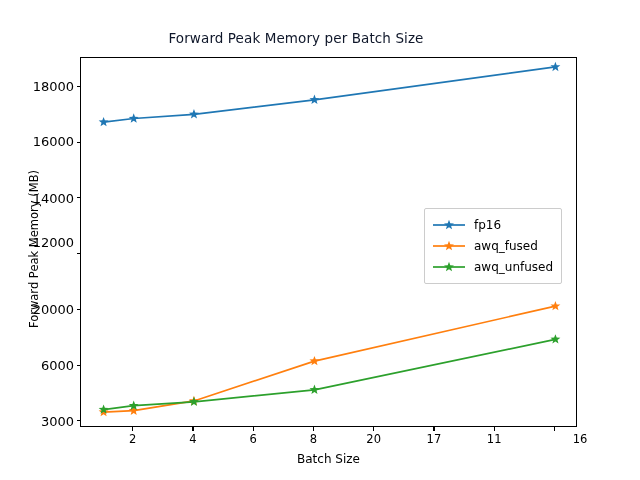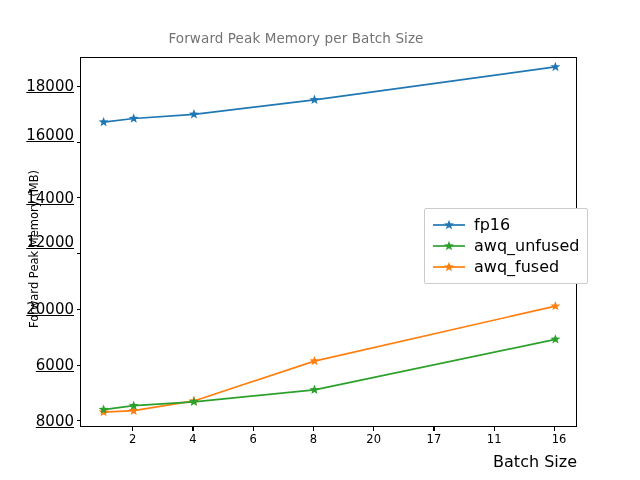--- a/index.html
+++ b/index.html
@@ -15,21 +15,21 @@
     font-family: "DejaVu Sans", sans-serif;
     overflow: hidden;
   }
   #chart-title {
     position: absolute;
     left: 0;
     top: 30px;
     width: 592px;
     text-align: center;
     font-size: 13.5px;
-    color: #737373;
+    color: #0f172a;
     letter-spacing: 0.1px;
   }
   
   #plot-area {
     position: absolute;
     left: 80px;
     top: 57px;
     width: 497px;
     height: 370px;
     border: 1.1px solid #000000;
@@ -42,24 +42,23 @@
     top: 0;
     width: 497px;
     height: 370px;
     display: block;
   }
   .tick-label-y {
     position: absolute;
     right: 0;
     width: 62px;
     text-align: right;
-    font-size: 15px;
+    font-size: 13px;
     color: #000000;
     transform: translateY(-50%);
-    text-decoration: underline;
   }
   .tick-label-x {
     position: absolute;
     top: 0;
     width: 60px;
     margin-left: -30px;
     text-align: center;
     font-size: 11.5px;
     color: #000000;
   }
@@ -82,22 +81,22 @@
   }
   #ytick-labels { left: 8px; top: 57px; width: 66px; height: 370px; }
   #ytick-marks  { left: 74px; top: 57px; width: 6px;  height: 370px; }
   #xtick-labels { left: 80px; top: 432px; width: 497px; height: 20px; }
   #xtick-marks  { left: 80px; top: 427px; width: 497px; height: 6px; }
   #xaxis-label {
     position: absolute;
     left: 80px;
     top: 452px;
     width: 497px;
-    text-align: right;
-    font-size: 16px;
+    text-align: center;
+    font-size: 12px;
     color: #000000;
   }
   #yaxis-label {
     position: absolute;
     left: -86px;
     top: 242px;
     width: 240px;
     text-align: center;
     font-size: 11.5px;
     color: #000000;
@@ -121,41 +120,41 @@
   }
   .legend-swatch {
     width: 34px;
     height: 14px;
     position: relative;
     margin-right: 8px;
     flex: 0 0 34px;
   }
   .legend-swatch svg { display: block; }
   .legend-text {
-    font-size: 16px;
+    font-size: 12px;
     color: #000000;
     white-space: nowrap;
   }
 </style>
 </head>
 <body>
 
 <div id="figure">
 
   <div id="chart-title">Forward Peak Memory per Batch Size</div>
 
   <div id="yaxis-label">Forward Peak Memory (MB)</div>
 
   <div id="ytick-labels">
-      <div class="tick-label-y" style="top: 363.866px;">8000</div>
+      <div class="tick-label-y" style="top: 363.866px;">3000</div>
       <div class="tick-label-y" style="top: 308.101px;">6000</div>
       <div class="tick-label-y" style="top: 252.336px;">20000</div>
       <div class="tick-label-y" style="top: 185px;">12000</div>
       <div class="tick-label-y" style="top: 141px;">14000</div>
-      <div class="tick-label-y" style="top: 78px;">16000</div>
+      <div class="tick-label-y" style="top: 84px;">16000</div>
       <div class="tick-label-y" style="top: 29.2766px;">18000</div>
     </div>
   <div id="ytick-marks">
       <div class="tick-mark-y" style="top: 363.366px; left: 2.5px;"></div>
       <div class="tick-mark-y" style="top: 307.601px; left: 2.5px;"></div>
       <div class="tick-mark-y" style="top: 251.836px; left: 2.5px;"></div>
       <div class="tick-mark-y" style="top: 196.071px; left: 2.5px;"></div>
       <div class="tick-mark-y" style="top: 140.306px; left: 2.5px;"></div>
       <div class="tick-mark-y" style="top: 84.5414px; left: 2.5px;"></div>
       <div class="tick-mark-y" style="top: 28.7766px; left: 2.5px;"></div>
@@ -201,47 +200,47 @@
       <div class="tick-mark-x" style="left: 473.909px;"></div>
     </div>
   <div id="xtick-labels">
       <div class="tick-label-x" style="left: 52.7121px;">2</div>
       <div class="tick-label-x" style="left: 112.955px;">4</div>
       <div class="tick-label-x" style="left: 173.197px;">6</div>
       <div class="tick-label-x" style="left: 233.439px;">8</div>
       <div class="tick-label-x" style="left: 293.682px;">20</div>
       <div class="tick-label-x" style="left: 353.924px;">17</div>
       <div class="tick-label-x" style="left: 414.167px;">11</div>
-      <div class="tick-label-x" style="left: 479px;">16</div>
+      <div class="tick-label-x" style="left: 500px;">16</div>
     </div>
   <div id="xaxis-label">Batch Size</div>
 
   <div id="legend">
       <div class="legend-row">
         <span class="legend-swatch">
           <svg width="34" height="14" viewBox="0 0 34 14">
             <line x1="1" y1="7" x2="33" y2="7" stroke="#1f77b4" stroke-width="1.7"></line>
             <path d="M17.00,1.80L18.28,5.23L21.95,5.39L19.08,7.67L20.06,11.21L17.00,9.18L13.94,11.21L14.92,7.67L12.05,5.39L15.72,5.23Z" fill="#1f77b4"></path>
           </svg>
         </span>
         <span class="legend-text">fp16</span>
       </div>
       <div class="legend-row">
         <span class="legend-swatch">
           <svg width="34" height="14" viewBox="0 0 34 14">
+            <line x1="1" y1="7" x2="33" y2="7" stroke="#ff7f0e" stroke-width="1.7"></line>
+            <path d="M17.00,1.80L18.28,5.23L21.95,5.39L19.08,7.67L20.06,11.21L17.00,9.18L13.94,11.21L14.92,7.67L12.05,5.39L15.72,5.23Z" fill="#ff7f0e"></path>
+          </svg>
+        </span>
+        <span class="legend-text">awq_fused</span>
+      </div>
+      <div class="legend-row">
+        <span class="legend-swatch">
+          <svg width="34" height="14" viewBox="0 0 34 14">
             <line x1="1" y1="7" x2="33" y2="7" stroke="#2ca02c" stroke-width="1.7"></line>
             <path d="M17.00,1.80L18.28,5.23L21.95,5.39L19.08,7.67L20.06,11.21L17.00,9.18L13.94,11.21L14.92,7.67L12.05,5.39L15.72,5.23Z" fill="#2ca02c"></path>
           </svg>
         </span>
         <span class="legend-text">awq_unfused</span>
       </div>
-      <div class="legend-row">
-        <span class="legend-swatch">
-          <svg width="34" height="14" viewBox="0 0 34 14">
-            <line x1="1" y1="7" x2="33" y2="7" stroke="#ff7f0e" stroke-width="1.7"></line>
-            <path d="M17.00,1.80L18.28,5.23L21.95,5.39L19.08,7.67L20.06,11.21L17.00,9.18L13.94,11.21L14.92,7.67L12.05,5.39L15.72,5.23Z" fill="#ff7f0e"></path>
-          </svg>
-        </span>
-        <span class="legend-text">awq_fused</span>
-      </div>
     </div>
 
 </div>
 
 </body></html>

